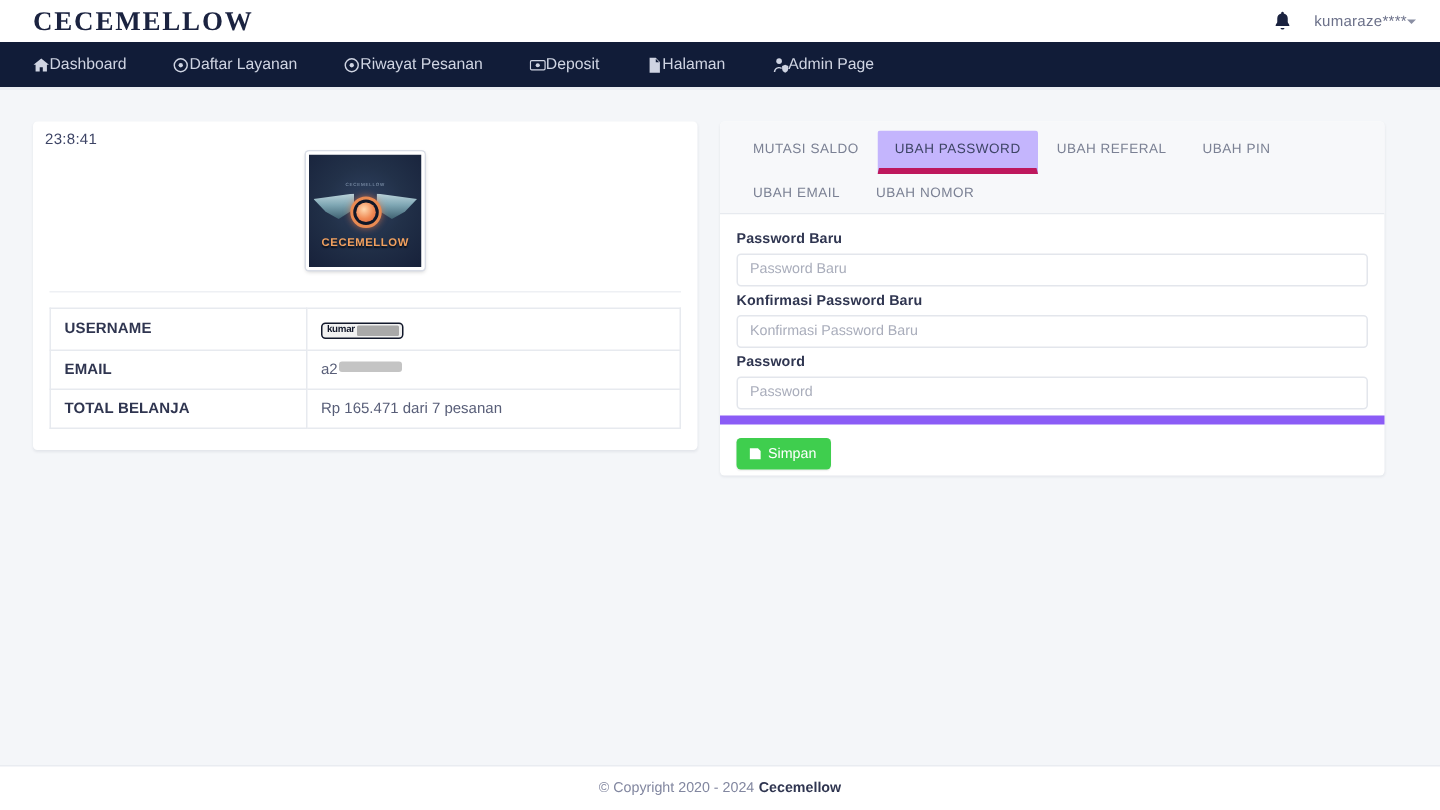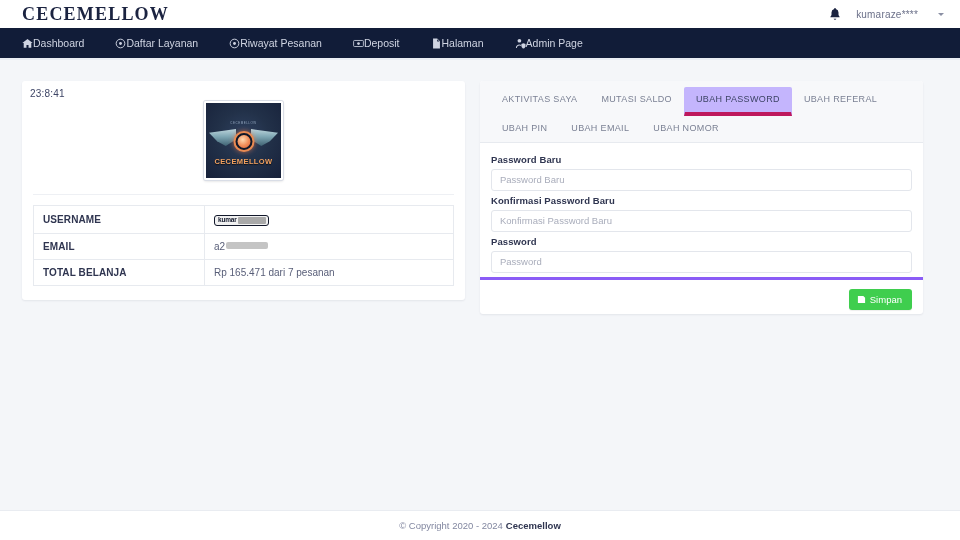--- a/index.html
+++ b/index.html
@@ -48,21 +48,21 @@
     width: 14px;
     height: 14px;
     display: block;
     color: #1b2340;
   }
   .bell-icon svg { display: block; }
 
   .user-menu {
     display: flex;
     align-items: center;
-    gap: 20px;
+    gap: 0;
     font-size: 10px;
     color: #6b7089;
     letter-spacing: .2px;
   }
   .caret-down {
     width: 0; height: 0;
     border-left: 3px solid transparent;
     border-right: 3px solid transparent;
     border-top: 3.5px solid #8a8fa3;
     margin-top: 1px;
@@ -315,22 +315,21 @@
     color: #3d4465;
     padding: 0 8px;
     background: #fff;
     outline: none;
   }
   .field-input::placeholder { color: #a9adbb; }
 
   .card-footer {
     padding: 4px 11px 9px 11px;
     display: flex;
-    justify-content: flex-end;
-    border-top: 3px solid #8b5cf6;
+    border-top: 6px solid #8b5cf6;
     margin-top: 3px;
     position: relative;
   }
 
   .btn-save {
     background: #3fce4e;
     color: #ffffff;
     border: none;
     border-radius: 3px;
     font-family: "Liberation Sans", sans-serif;
@@ -489,21 +488,20 @@
         </tbody>
       </table>
 
     </div>
   </div>
 
   <div class="col-right">
     <div class="card tab-card">
 
       <div class="tab-head">
-        <div class="tab">AKTIVITAS SAYA</div>
         <div class="tab">MUTASI SALDO</div>
         <div class="tab active">UBAH PASSWORD</div>
         <div class="tab">UBAH REFERAL</div>
         <div class="tab">UBAH PIN</div>
         <div class="tab">UBAH EMAIL</div>
         <div class="tab">UBAH NOMOR</div>
       </div>
 
       <div class="tab-body">
 

